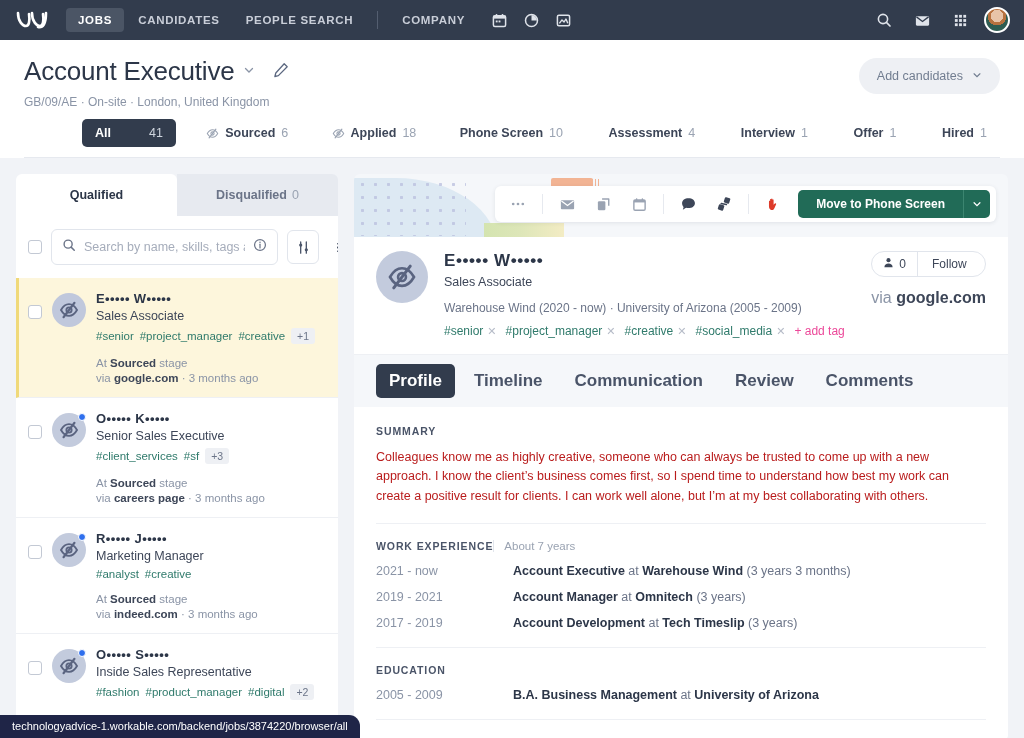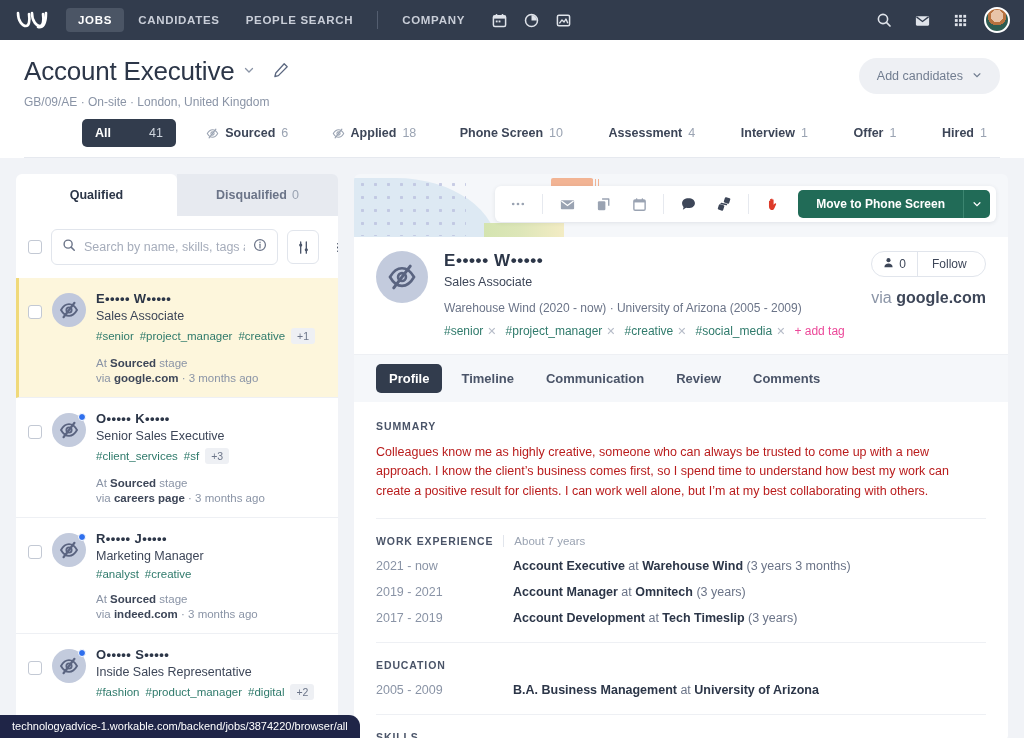--- a/index.html
+++ b/index.html
@@ -187,26 +187,26 @@
   .ph-x { color: #b6bcc8; font-size: 11px; cursor: pointer; margin-right: 5px; }
   .addtag { color: #ec4899; font-size: 12px; cursor: pointer; }
   .ph-right { position: absolute; right: 22px; top: 14px; text-align: right; }
   .pill-group { display: flex; align-items: center; border: 1px solid #e1e5ec; border-radius: 16px; height: 26px; overflow: hidden; }
   .pill-l { display: flex; align-items: center; gap: 5px; padding: 0 11px; font-size: 12px; color: #3d4658; border-right: 1px solid #e1e5ec; height: 26px; cursor: pointer; }
   .pill-r { padding: 0 14px; font-size: 12px; color: #3d4658; height: 35px; display: flex; align-items: center; cursor: pointer; }
   .via { font-size: 16px; color: #8a94a6; margin-top: 12px; }
   .via b { color: #3d4658; }
 
   .ptabs { background: #f5f7fa; padding: 9px 22px; display: flex; gap: 6px; border-top: 1px solid #eef0f4; }
-  .ptab { font-size: 13px; color: #4a5468; padding: 7px 13px; border-radius: 5px; cursor: pointer; font-weight: bold; }
+  .ptab { font-size: 17px; color: #4a5468; padding: 7px 13px; border-radius: 5px; cursor: pointer; font-weight: bold; }
   .ptab.active { background: #323c4d; color: #ffffff; }
 
   .pbody { background: #ffffff; flex: 1; padding: 18px 22px 0 22px; overflow: hidden; border-radius: 0 0 6px 6px; }
   .sec-label { font-size: 10.5px; font-weight: bold; color: #4a5468; letter-spacing: .9px; }
-  .sec-sub { font-size: 11.5px; color: #9aa3b2; border-left: 1px solid #e1e5ec; padding-left: 10px; margin-left: 10px; }
+  .sec-sub { font-size: 11.5px; color: #9aa3b2; border-left: 1px solid #e1e5ec; padding-left: 10px; }
   .sec-head { display: flex; align-items: center; }
   .summary { font-size: 12.5px; color: #b91c1c; line-height: 1.55; margin-top: 11px; }
   .divider { height: 1px; background: #eef0f4; margin: 17px 0 0 0; }
   .exp-row { display: flex; margin-top: 12px; font-size: 12.5px; }
   .exp-date { width: 137px; color: #8a94a6; flex: none; }
   .exp-txt { color: #6b7488; }
   .exp-txt b { color: #2c3648; }
 
   
   .statusurl {

